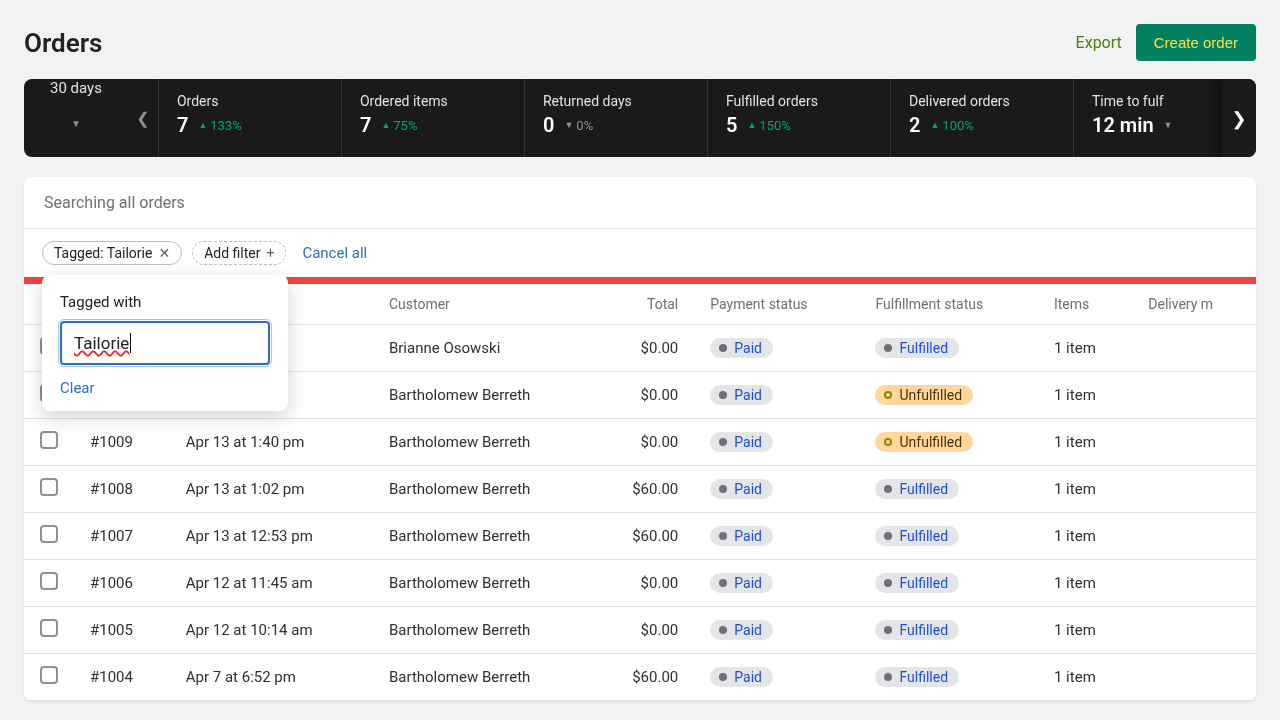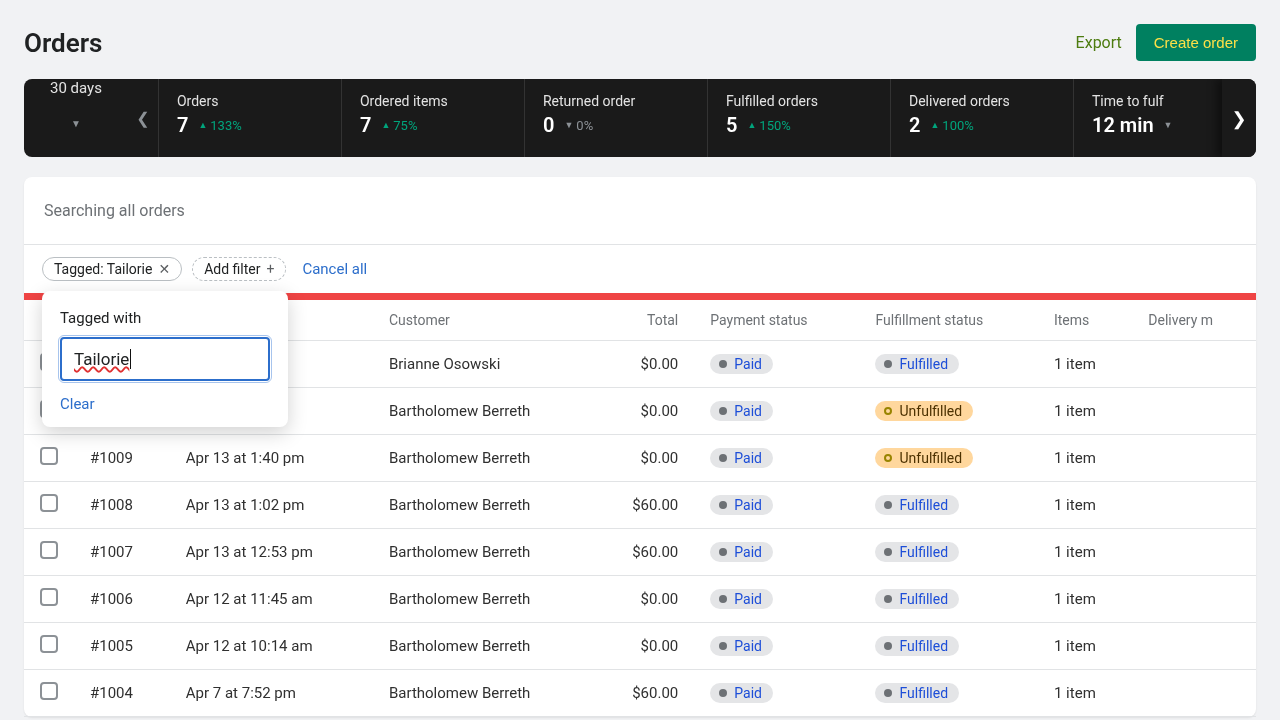--- a/index.html
+++ b/index.html
@@ -18,21 +18,21 @@
 .metric-cell { flex: 1; min-width: 0; padding: 14px 18px 8px 18px; border-left: 1px solid #333; display:flex; flex-direction:column; gap:4px; }
 .metric-label { color: #e3e3e3; font-size: 14px; }
 .metric-value-row { display:flex; align-items:center; gap:10px; }
 .metric-value { color:#fff; font-size:20px; font-weight:600; }
 .metric-delta { font-size:13px; display:flex; align-items:center; gap:3px; }
 .delta-up { color:#00a47c; }
 .delta-flat { color:#8c9196; }
 .metrics-next { position:absolute; right:0; top:0; bottom:0; width:34px; background:#1a1a1a; display:flex; align-items:center; justify-content:center; color:#fff; cursor:pointer; font-size:18px; box-shadow:-6px 0 8px rgba(0,0,0,.4); }
 
 .card { background:#fff; border-radius:8px; margin-top:20px; box-shadow:0 1px 2px rgba(0,0,0,.08); overflow:visible; }
-.search-row { display:flex; align-items:center; justify-content:space-between; padding:24px 20px; border-bottom:1px solid #e1e3e5; }
+.search-row { display:flex; align-items:center; justify-content:space-between; padding:16px 20px; border-bottom:1px solid #e1e3e5; }
 .search-text { color:#6d7175; font-size:16px; }
 .search-actions { display:flex; align-items:center; gap:14px; }
 .link-cancel { color:#2c6ecb; font-size:15px; cursor:pointer; }
 .btn-saveas { background:#eaf0fb; border:none; color:#2c6ecb; padding:5px 12px; border-radius:4px; font-size:15px; cursor:pointer; }
 .sort-btn { width:32px; height:32px; border:1px solid #c9cccf; border-radius:4px; background:#fff; display:flex; align-items:center; justify-content:center; cursor:pointer; }
 
 .filter-row { display:flex; align-items:center; gap:10px; padding:12px 18px; border-bottom:7px solid #ef4444; position:relative; }
 .chip { display:flex; align-items:center; gap:6px; border:1px solid #babfc3; background:#fff; border-radius:20px; padding:3px 11px; font-size:14px; cursor:pointer; }
 .chip-dashed { border:1px dashed #babfc3; }
 .clear-all { color:#2c6ecb; font-size:15px; margin-left:6px; cursor:pointer; }
@@ -85,21 +85,21 @@
           </div>
         </div>
         <div class="metric-cell">
           <div class="metric-label">Ordered items</div>
     <div class="metric-value-row">
             <span class="metric-value">7</span>
             <span class="metric-delta delta-up"><span style="font-size:9px;">▲</span>75%</span>
           </div>
         </div>
         <div class="metric-cell">
-          <div class="metric-label">Returned order</div>
+          <div class="metric-label">Returned days</div>
     <div class="metric-value-row">
             <span class="metric-value">0</span>
             <span class="metric-delta delta-flat"><span style="font-size:9px;">▼</span>0%</span>
           </div>
         </div>
         <div class="metric-cell">
           <div class="metric-label">Fulfilled orders</div>
     <div class="metric-value-row">
             <span class="metric-value">5</span>
             <span class="metric-delta delta-up"><span style="font-size:9px;">▲</span>150%</span>
@@ -238,21 +238,21 @@
     <td>Bartholomew Berreth</td>
     <td class="td-total">$0.00</td>
     <td><span class="badge badge-gray"><span class="dot dot-gray"></span>Paid</span></td>
     <td><span class="badge badge-gray"><span class="dot dot-gray"></span>Fulfilled</span></td>
     <td>1 item</td>
     <td></td>
             </tr>
             <tr>
               <td><span class="checkbox"></span></td>
     <td class="">#1004</td>
-    <td>Apr 7 at 7:52 pm</td>
+    <td>Apr 7 at 6:52 pm</td>
     <td>Bartholomew Berreth</td>
     <td class="td-total">$60.00</td>
     <td><span class="badge badge-gray"><span class="dot dot-gray"></span>Paid</span></td>
     <td><span class="badge badge-gray"><span class="dot dot-gray"></span>Fulfilled</span></td>
     <td>1 item</td>
     <td></td>
             </tr>
           </tbody>
       </table>
     </div>

